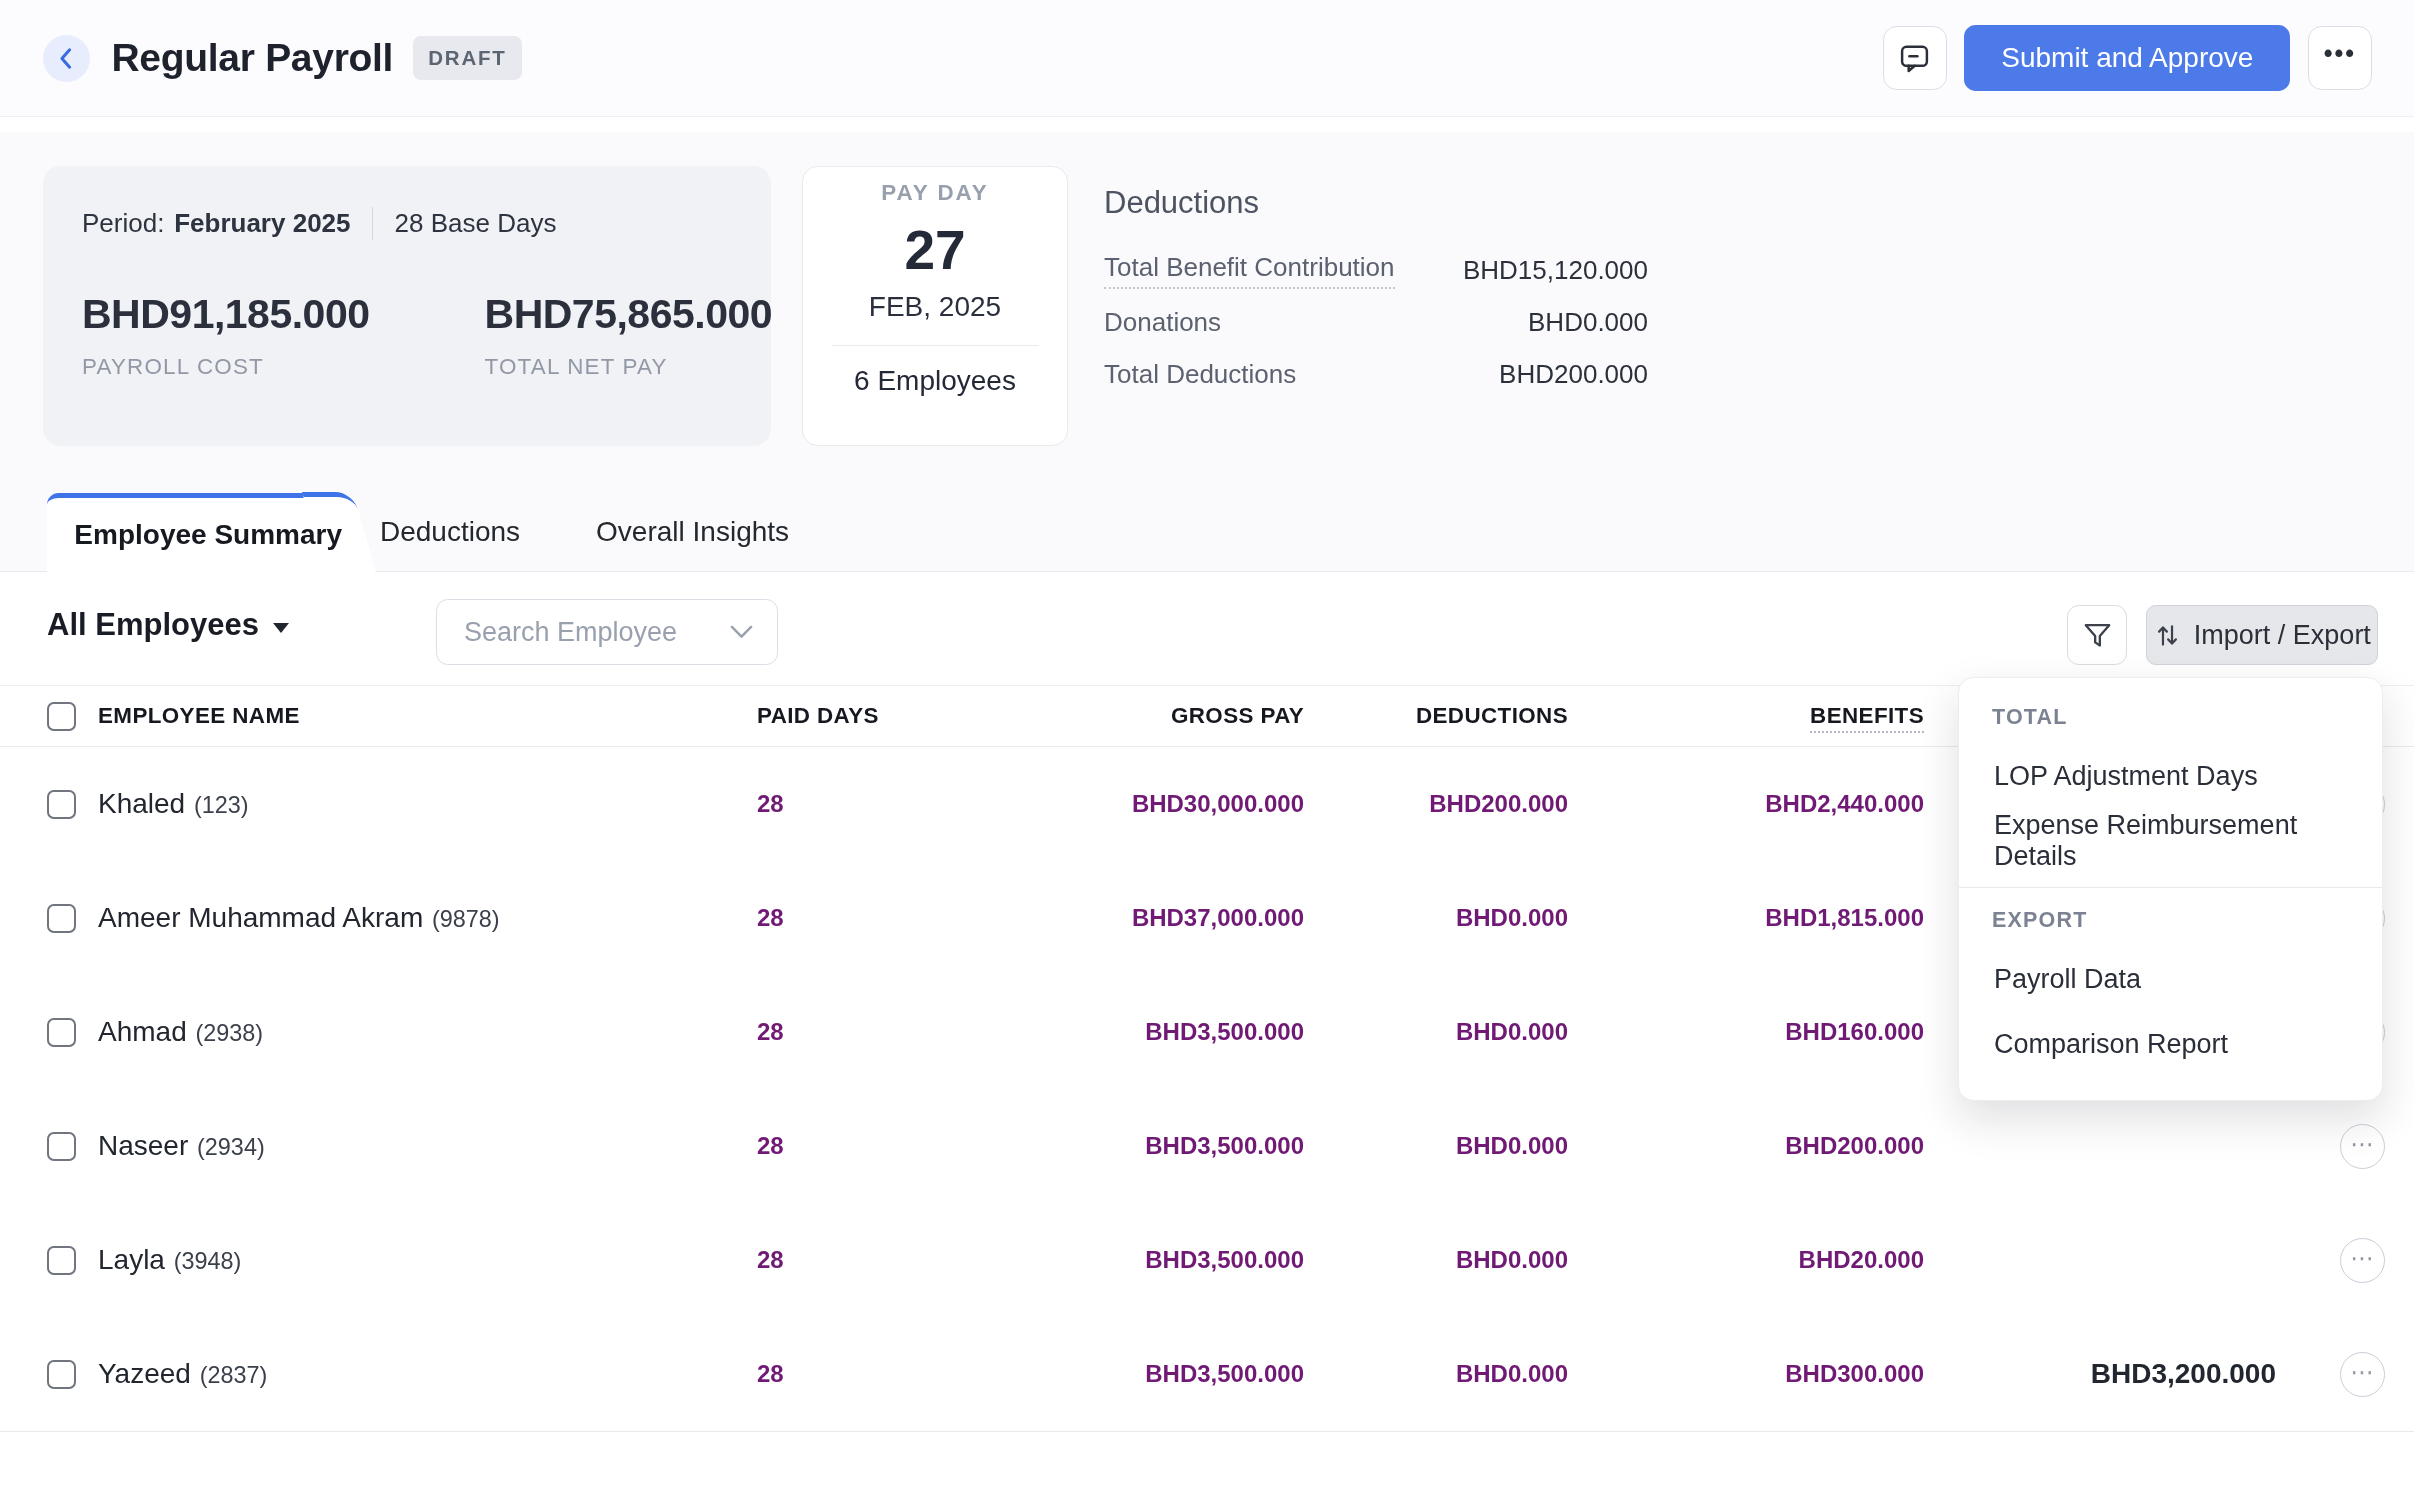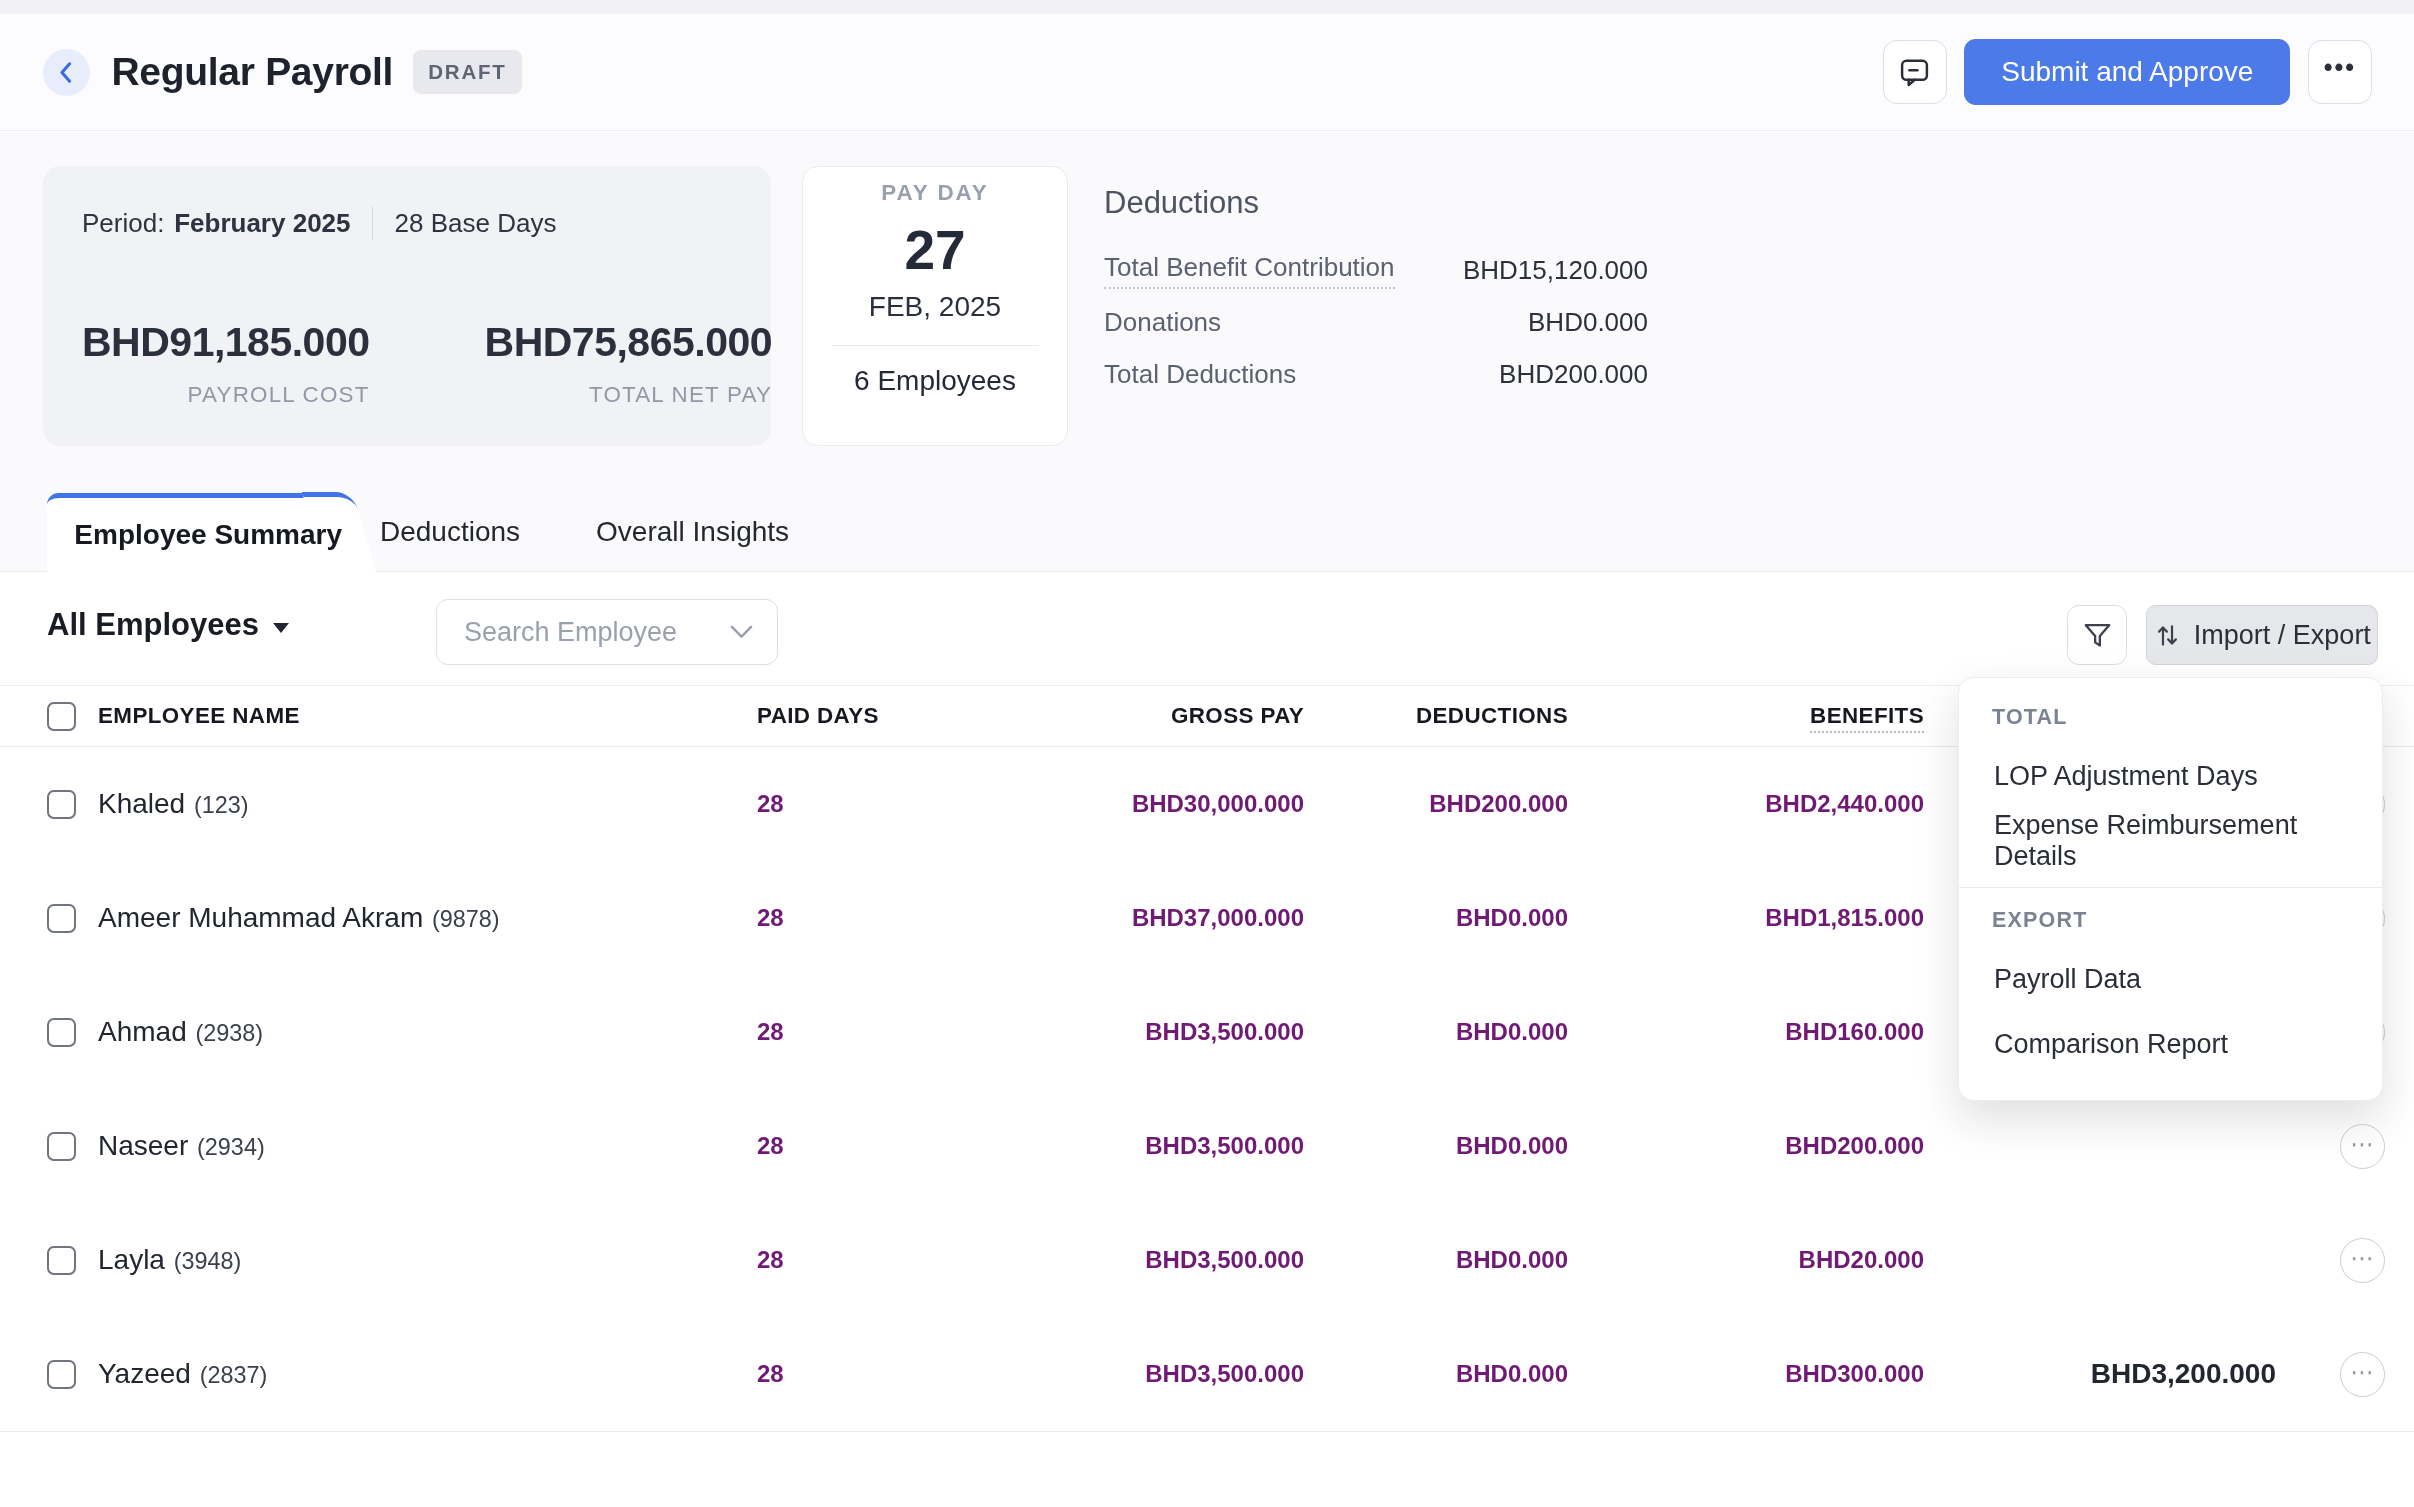--- a/index.html
+++ b/index.html
@@ -2,21 +2,21 @@
 <html><head>
 <meta charset="utf-8">
 <style>
   * { margin:0; padding:0; box-sizing:border-box; }
   html,body { width:2415px; height:1508px; }
   body { font-family:"Liberation Sans", sans-serif; background:#ffffff; color:#22262f; overflow:hidden; }
   .page { position:relative; width:2415px; height:1508px; background:#ffffff; overflow:hidden; }
 
   
   .top-strip { position:absolute; top:0; left:0; width:100%; height:13.7px; background:#f2f2f6; }
-  .header { position:absolute; top:14px; left:0; width:100%; height:117px; background:#fcfcfe;
+  .header { position:absolute; top:0; left:0; width:100%; height:117px; background:#fcfcfe;
             border-bottom:1px solid #eceef2; display:flex; align-items:center; padding:0 43px; z-index:10; }
   .back-btn { width:47px; height:47px; border-radius:50%; background:#e7edfc; border:none; cursor:pointer;
               display:flex; align-items:center; justify-content:center; flex:0 0 auto; }
   .page-title { font-size:39px; font-weight:700; color:#1e222c; margin-left:21.5px; letter-spacing:-0.3px; }
   .status-badge { margin-left:19.5px; background:#e8e9ee; color:#5d6472; font-size:20.5px; font-weight:700;
                   letter-spacing:1.8px; padding:9.8px 15.6px; border-radius:7.8px; }
   .header-right { margin-left:auto; display:flex; align-items:center; gap:17.6px; }
   .icon-btn { width:64px; height:64px; background:#fff; border:1px solid #dcdee6; border-radius:13.7px;
               display:flex; align-items:center; justify-content:center; cursor:pointer; }
   .primary-btn { height:66px; padding:0 37px; background:#4c7ae8; border:none; border-radius:11.7px;
@@ -24,21 +24,21 @@
   .more-btn { font-size:25px; letter-spacing:2px; color:#2b2f38; font-weight:700; padding-bottom:9.8px; }
 
   
   .upper { position:absolute; top:132px; left:0; width:100%; height:440px; background:#fafafc; }
 
   .summary-card { position:absolute; left:43px; top:166px; width:728px; height:280px; background:#f1f2f6;
                   border-radius:17.6px; padding:41px 39px; }
   .period-line { display:flex; align-items:center; font-size:26px; color:#2e3340; }
   .period-line .sep { width:1px; height:33px; background:#d4d6dd; margin:0 21.5px; }
   .period-value { font-weight:700; margin-left:9.8px; }
-  .amounts { display:flex; gap:115px; margin-top:79px;text-align:right; }
+  .amounts { display:flex; gap:115px; margin-top:51px; }
   .amount-value { font-size:41px; font-weight:700; color:#2b303c; letter-spacing:-0.5px; }
   .amount-label { margin-top:15.6px; font-size:22.4px; color:#9298a6; letter-spacing:1.2px; }
 
   .payday-card { position:absolute; left:802px; top:166px; width:266px; height:280px; background:#fff;
                  border:1px solid #e9eaee; border-radius:15.6px; text-align:center; padding-top:13px; }
   .payday-label { font-size:22.4px; font-weight:700; letter-spacing:2px; color:#99a0ad; }
   .payday-day { font-size:55px; font-weight:600; color:#252a38; margin-top:11.7px; }
   .payday-date { font-size:28px; color:#2a2f3d; margin-top:9.8px; }
   .payday-divider { width:207px; height:1px; background:#e9eaee; margin:21.5px auto 0; }
   .payday-emp { font-size:28px; color:#242938; margin-top:19.5px; }

